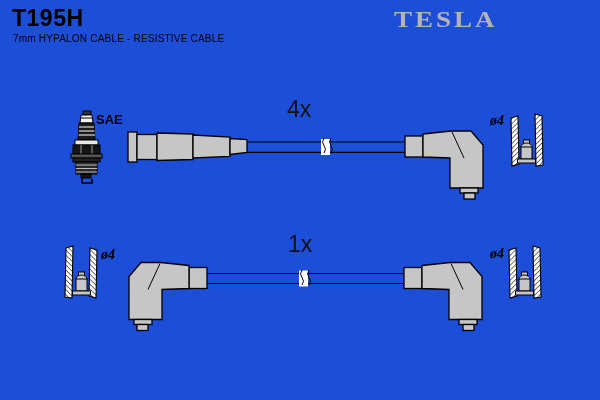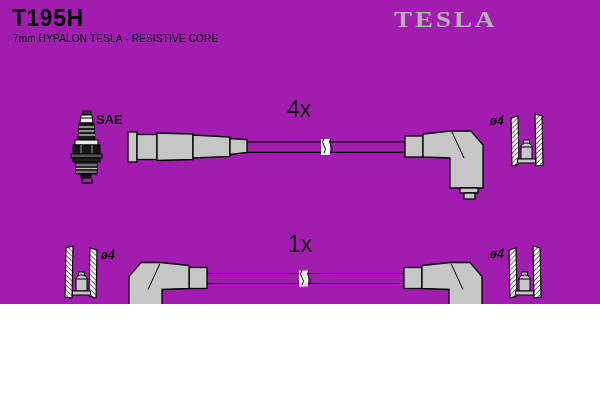--- a/index.html
+++ b/index.html
@@ -1,16 +1,16 @@
 <!DOCTYPE html>
 <html style="--boot-fill: #c6c6c6; --outline: #000000; --brand-gray: #b4b4b4;"><head>
 <meta charset="utf-8">
 <style>
   html,body{margin:0;padding:0;background:#ffffff;}
-  .page{position:relative;width:600px;height:304px;background:#a21caf;overflow:hidden;
+  .page{position:relative;width:600px;height:400px;background:#1d4ed8;overflow:hidden;
         font-family:"Liberation Sans",sans-serif;}
   .title{position:absolute;left:12px;top:5px;font-size:23px;font-weight:bold;color:#000;
          letter-spacing:0.5px;}
   .subtitle{position:absolute;left:13px;top:33px;font-size:10px;color:#000;letter-spacing:0.2px;}
   .logo{position:absolute;left:394px;top:7px;font-family:"Liberation Serif",serif;
         font-weight:bold;font-size:27px;color:var(--brand-gray,#b4b4b4);letter-spacing:3px;
         transform:scaleY(0.82);transform-origin:left top;}
   svg{position:absolute;left:0;top:0;}
   .boot{fill:var(--boot-fill,#c6c6c6);stroke:var(--outline,#000);stroke-width:1.3;stroke-linejoin:miter;}
   .wire{stroke:var(--outline,#000);stroke-width:1.2;}
@@ -22,21 +22,21 @@
   text.qty{font-family:"Liberation Sans",sans-serif;font-size:23px;fill:#111;}
   text.sae{font-family:"Liberation Sans",sans-serif;font-size:13px;font-weight:bold;fill:#000;}
   text.dia{font-family:"Liberation Serif",serif;font-size:14px;font-weight:bold;font-style:italic;fill:#000;}
 </style>
 </head>
 <body>
 
 <div class="page">
 
   <div class="title">T195H</div>
-  <div class="subtitle">7mm HYPALON TESLA - RESISTIVE CORE</div>
+  <div class="subtitle">7mm HYPALON CABLE - RESISTIVE CABLE</div>
   <div class="logo">TESLA</div>
 
   <svg width="600" height="400" viewBox="0 0 600 400">
     <defs>
       <pattern id="hatch" patternUnits="userSpaceOnUse" width="3.5" height="3.5" patternTransform="rotate(45)">
         <rect width="3.5" height="3.5" fill="#ffffff"></rect>
         <line x1="0" y1="0" x2="0" y2="3.5" stroke="#000" stroke-width="1.1"></line>
       </pattern>
 
       <g id="angled-boot-shape">

